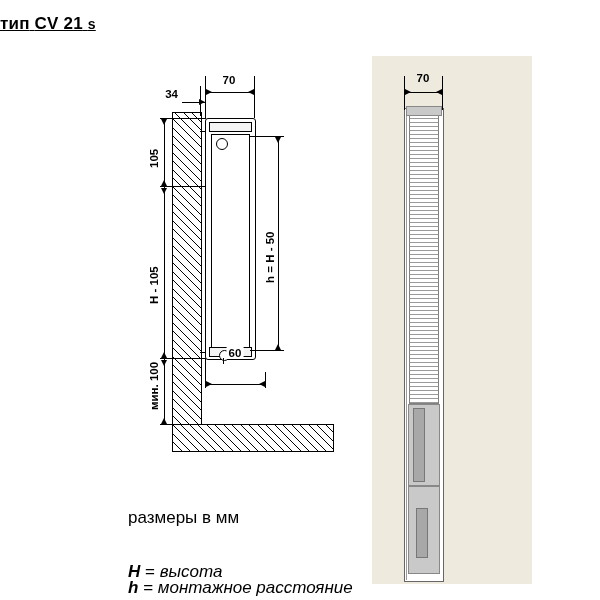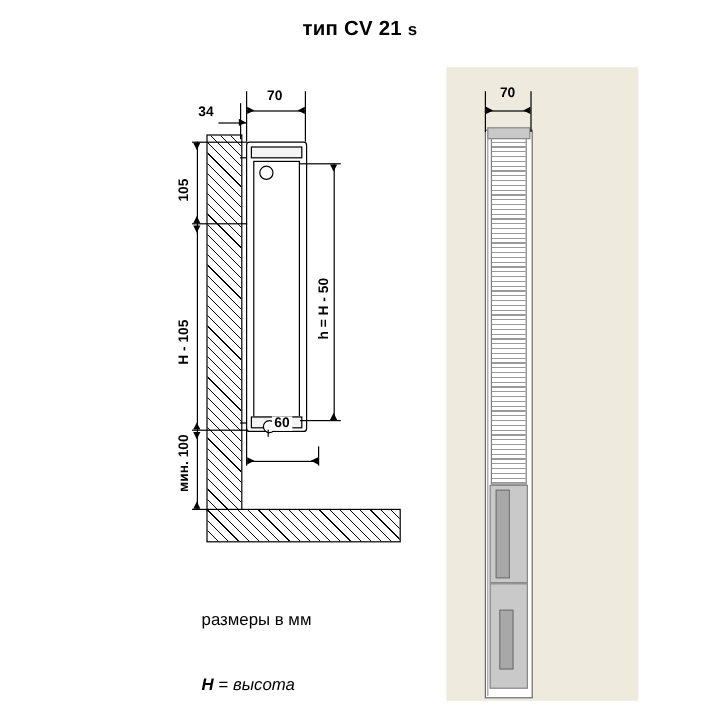--- a/index.html
+++ b/index.html
@@ -21,24 +21,24 @@
     width: 600px;
     height: 600px;
   }
 
   
   .title {
     position: absolute;
     left: 0;
     top: 14px;
     width: 600px;
-    text-align: center;
     font-size: 17px;
     font-weight: bold;
     letter-spacing: 0.2px;
+    text-decoration: underline;
   }
   .title .small {
     font-size: 14px;
     font-weight: bold;
   }
 
   
   .hline {
     position: absolute;
     height: 0;
@@ -127,22 +127,21 @@
   .darkgrey {
     position: absolute;
     background: #a8a8a8;
     border: 1px solid #777;
   }
 
   
   .legend {
     position: absolute;
     left: 128px;
-    font-size: 14px;
-    margin-left: 40px;
+    font-size: 17px;
   }
   .legend .it { font-style: italic; }
   .legend b { font-weight: bold; }
 </style>
 </head>
 <body>
 
 <div id="root">
 
   <div class="title">
@@ -248,14 +247,19 @@
   <div class="legend" style="top:508px;">
     <span>размеры в мм</span>
   </div>
 
   <div class="legend" style="top:562px;">
     <b class="it">H</b>
     <span>=</span>
     <span class="it">высота</span>
   </div>
 
+  <div class="legend" style="top:578px;">
+    <b class="it">h</b>
+    <span>=</span>
+    <span class="it">монтажное расстояние</span>
+  </div>
 
 </div>
 
 </body></html>

